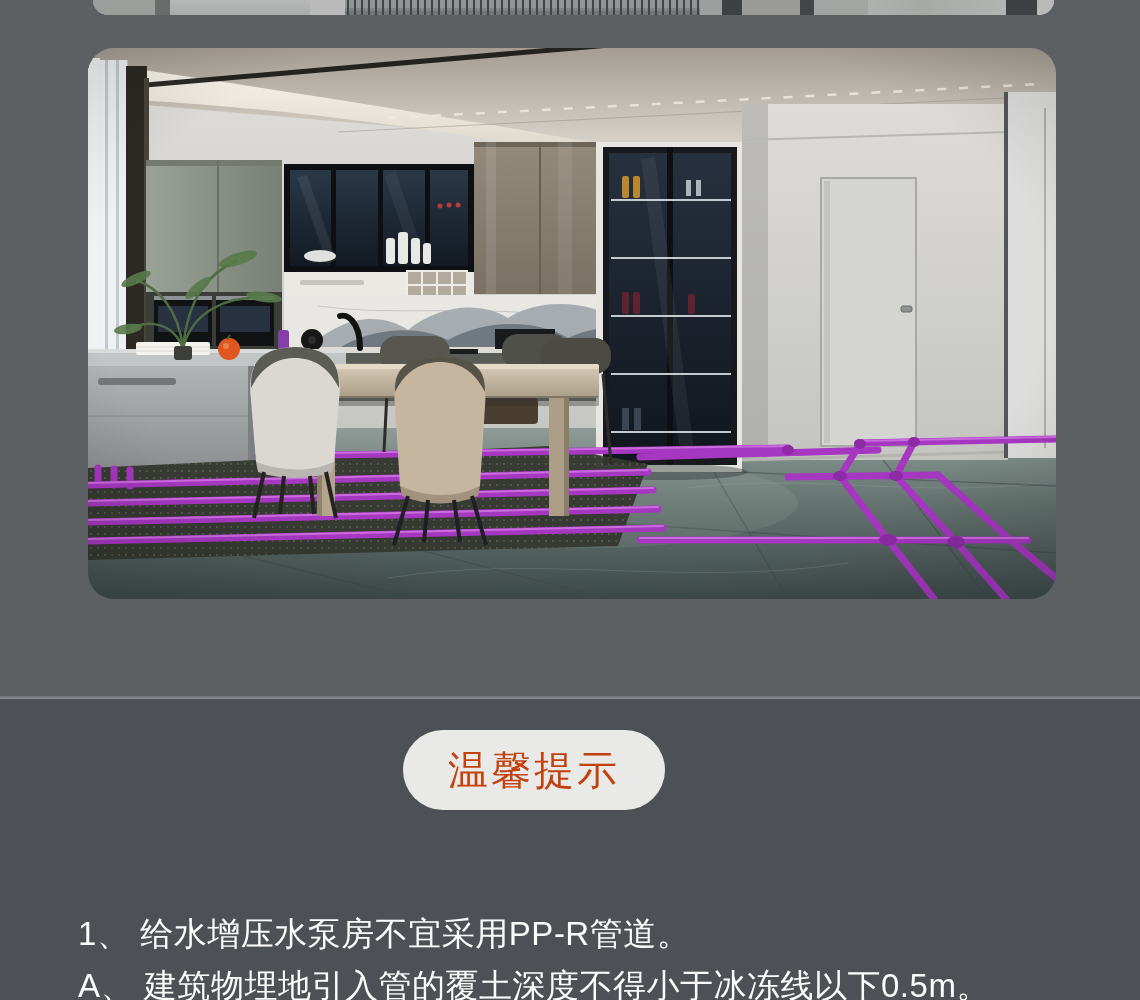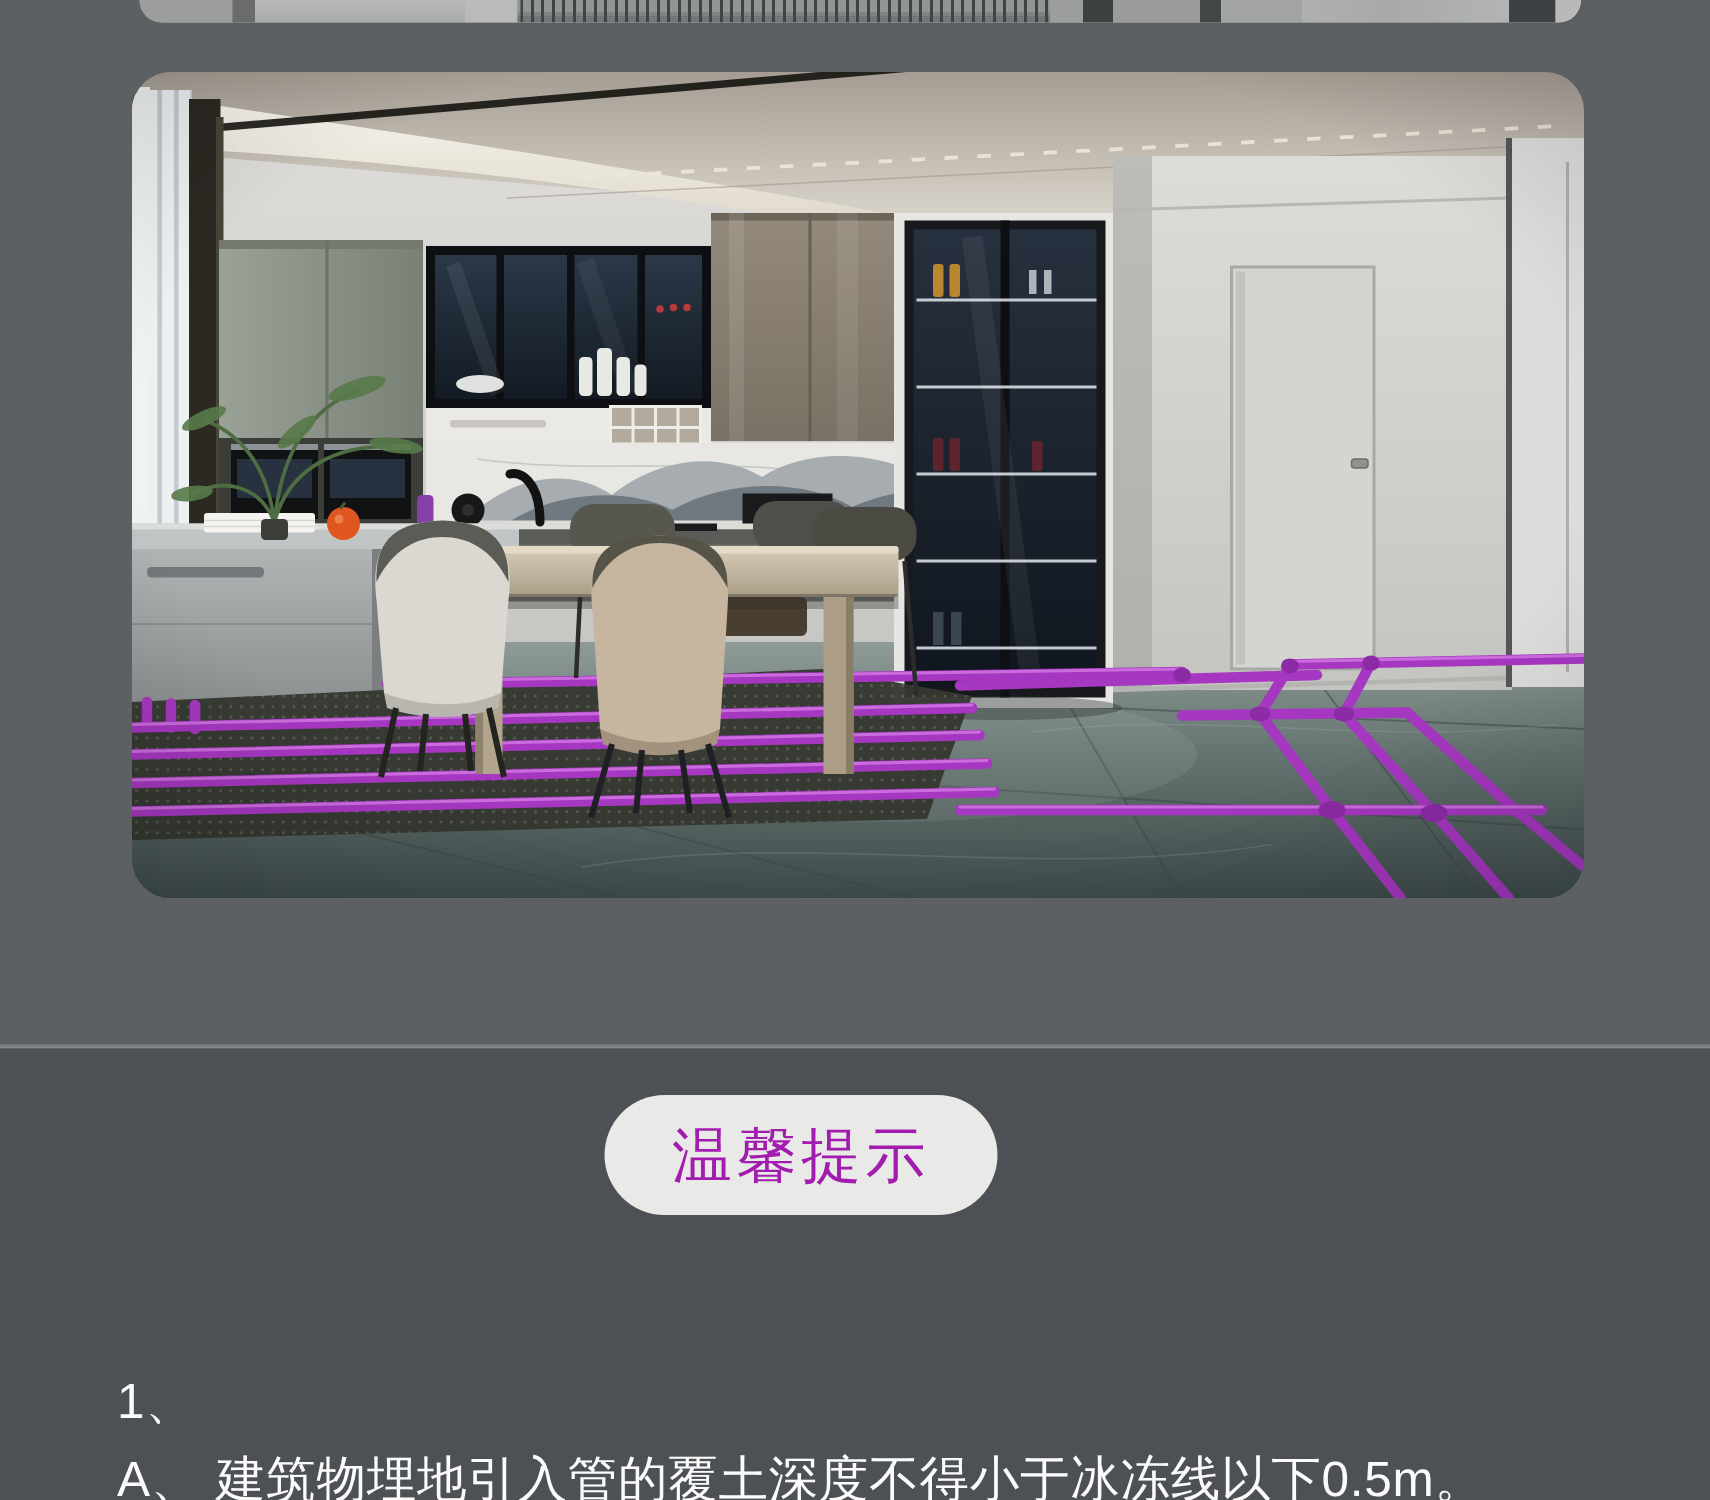--- a/index.html
+++ b/index.html
@@ -35,21 +35,21 @@
   .photo-card svg{display:block;}
 
   
   .divider{position:absolute;left:0;top:696px;width:1140px;height:3px;
     background:linear-gradient(180deg,#6e7275,#8a8e91);}
   .tips-section{position:absolute;left:0;top:699px;width:1140px;height:301px;
     background:#4d5155;}
 
   .badge{position:absolute;left:403px;top:31px;width:262px;height:80px;
     border-radius:40px;background:#e9eae7;display:flex;align-items:center;
-    justify-content:center;font-size:40px;letter-spacing:3px;color:#a21caf;}
+    justify-content:center;font-size:40px;letter-spacing:3px;color:#c2410c;}
 
   .tip-line{position:absolute;left:78px;display:flex;white-space:nowrap;
     font-size:33px;line-height:38px;letter-spacing:.5px;color:#fbfbfb;font-weight:500;}
   .tip-prefix{margin-right:10px;}
   .l1{top:183px;}
   .l2{top:235px;}
 </style>
 </head>
 <body>
 
@@ -392,19 +392,20 @@
 
 <div class="divider"></div>
 
 <div class="tips-section">
   <div class="badge">
     <span>温馨提示</span>
   </div>
 
   <p class="tip-line l1">
     <span class="tip-prefix">1、</span>
+    <span>给水增压水泵房不宜采用PP-R管道。</span>
   </p>
   <p class="tip-line l2">
     <span class="tip-prefix">A、</span>
     <span>建筑物埋地引入管的覆土深度不得小于冰冻线以下0.5m。</span>
   </p>
 
 </div>
 
 </body></html>

